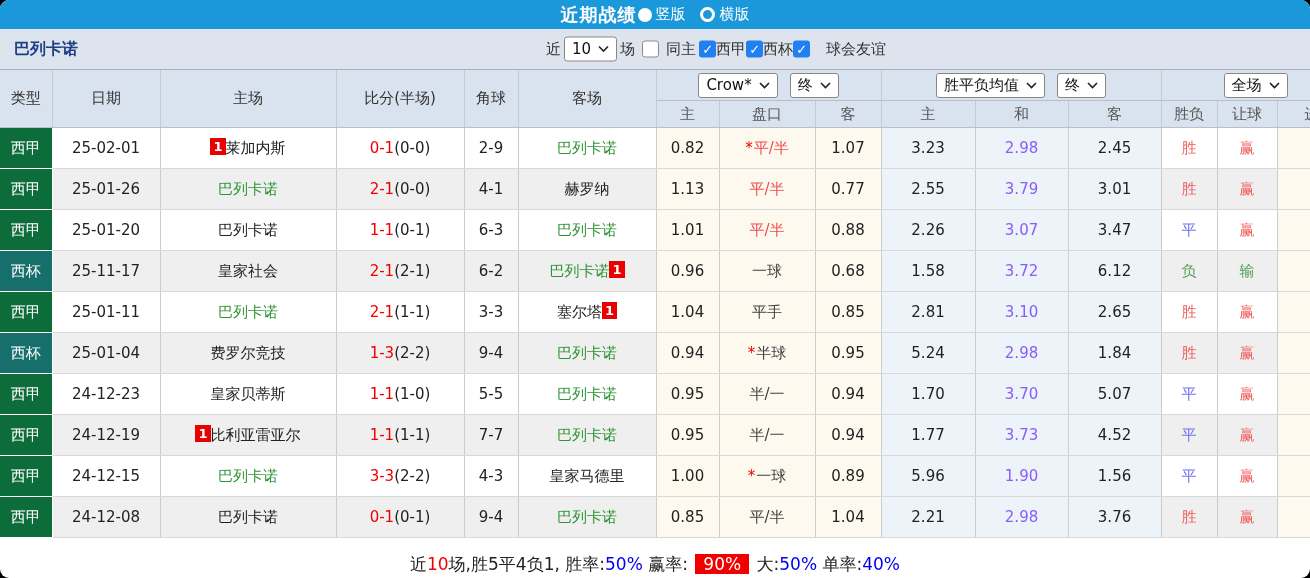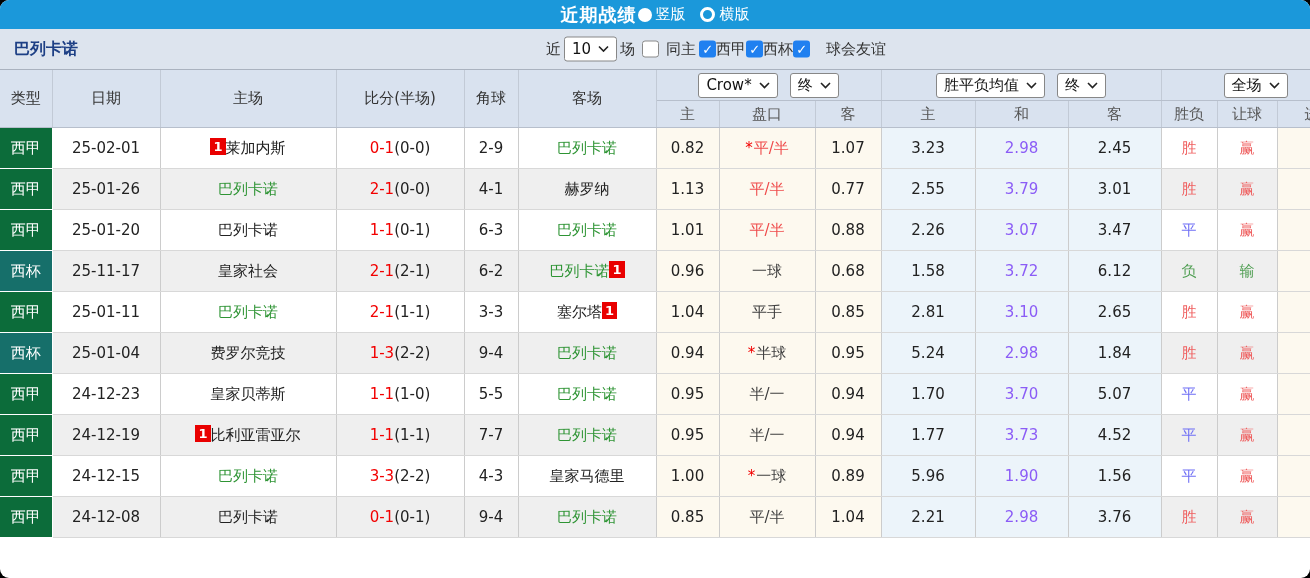--- a/index.html
+++ b/index.html
@@ -442,14 +442,15 @@
       <td class="c-eu">2.21</td>
       <td class="c-eu eu-draw">2.98</td>
       <td class="c-eu">3.76</td>
       <td class="win">胜</td>
       <td class="win">赢</td>
       <td class="c-ah"></td>
     </tr>
   </tbody>
   </table>
 
+  <div class="summary"><span class="sp black">近</span><span class="sp red">10</span><span class="sp black">场,胜5平4负1, 胜率:</span><span class="sp blue">50%</span><span class="sp black"> 赢率: </span><span class="sp redbg">90%</span><span class="sp black"> 大:</span><span class="sp blue">50%</span><span class="sp black"> 单率:</span><span class="sp blue">40%</span></div>
 
 </div>
 
 </body></html>

